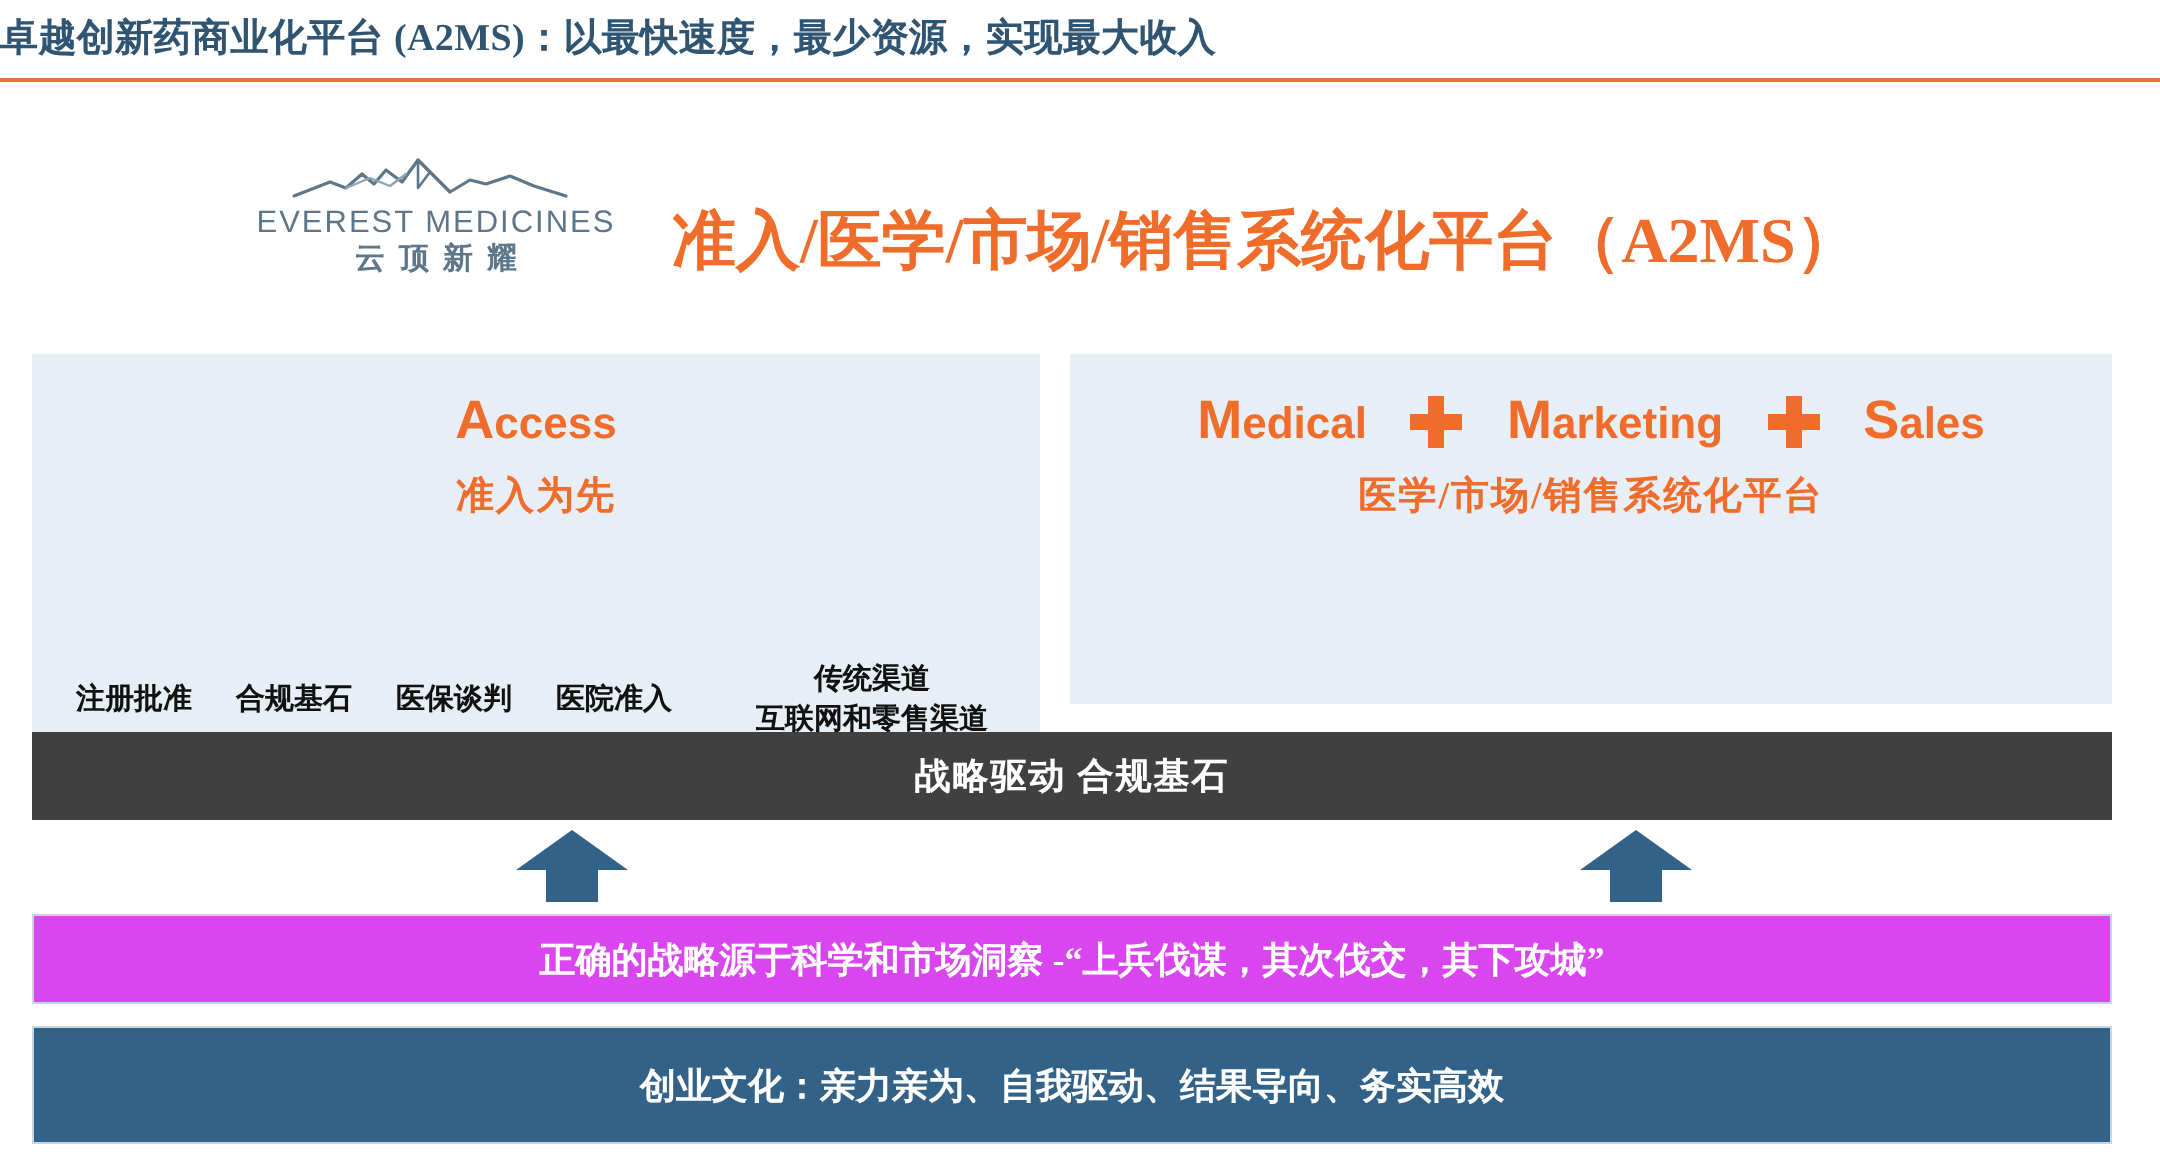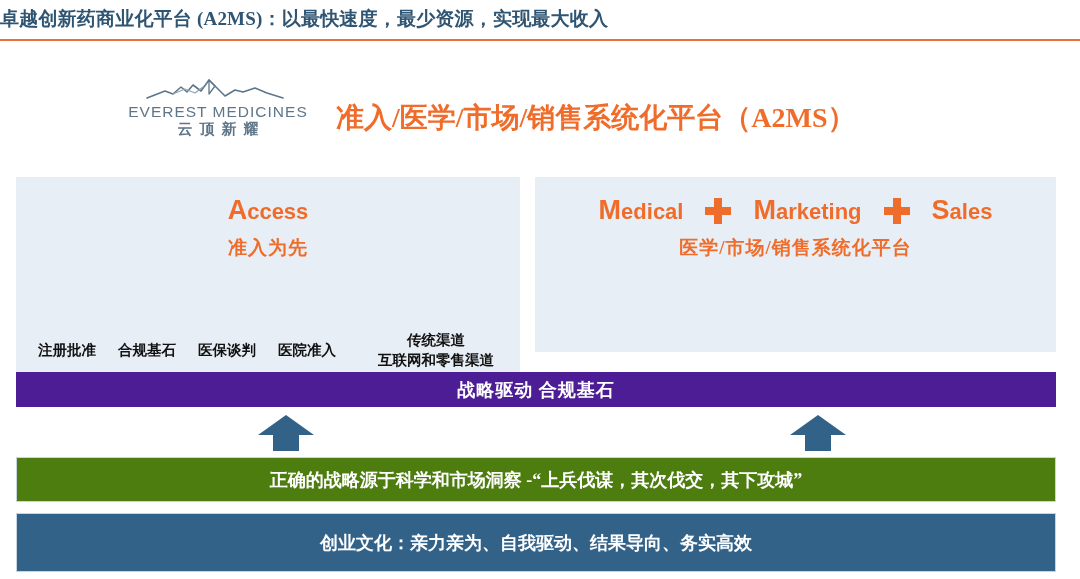--- a/index.html
+++ b/index.html
@@ -77,21 +77,21 @@
     text-indent: 7px;
     font-family: Liberation Mono, monospace;
     font-weight: bold;
   }
 
   
   .main-heading {
     position: absolute;
     left: 336px;
     top: 99px;
-    font-size: 28px;
+    font-size: 32px;
     font-weight: bold;
     color: #ef6c2a;
     white-space: nowrap;
     font-family: "Liberation Serif", "DejaVu Serif", serif;
   }
 
   
   .panel {
     position: absolute;
     background: #e8eef5;
@@ -207,32 +207,31 @@
     text-align: center;
     color: #ffffff;
     font-weight: bold;
     font-family: "Liberation Serif", "DejaVu Serif", serif;
     white-space: nowrap;
   }
   .bar-orange {
     left: 16px;
     top: 366px;
     width: 1040px;
-    height: 35px;
-    background: #4c1d95;
+    height: 44px;
+    background: #404040;
     font-size: 18px;
     letter-spacing: 1px;
-    margin-top: 6px;
   }
   .bar-blue-1 {
     left: 16px;
     top: 457px;
     width: 1040px;
     height: 45px;
-    background: #4d7c0f;
+    background: #d946ef;
     font-size: 18px;
     border: 1px solid #c8d4e0;
   }
   .bar-blue-2 {
     left: 16px;
     top: 513px;
     width: 1040px;
     height: 59px;
     background: #336289;
     font-size: 18px;

